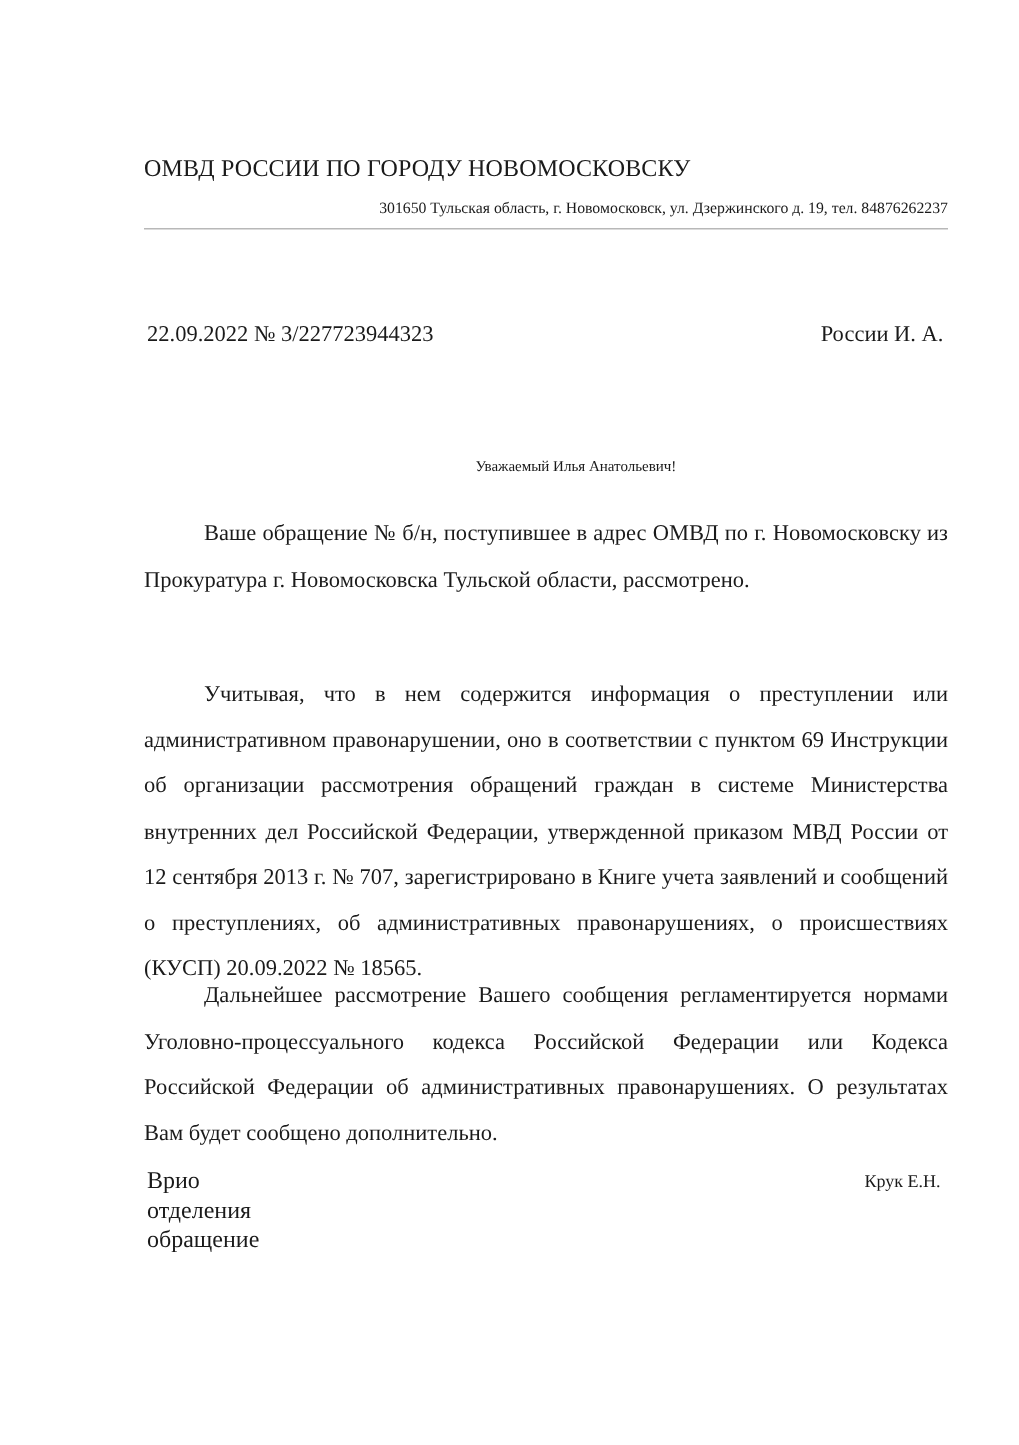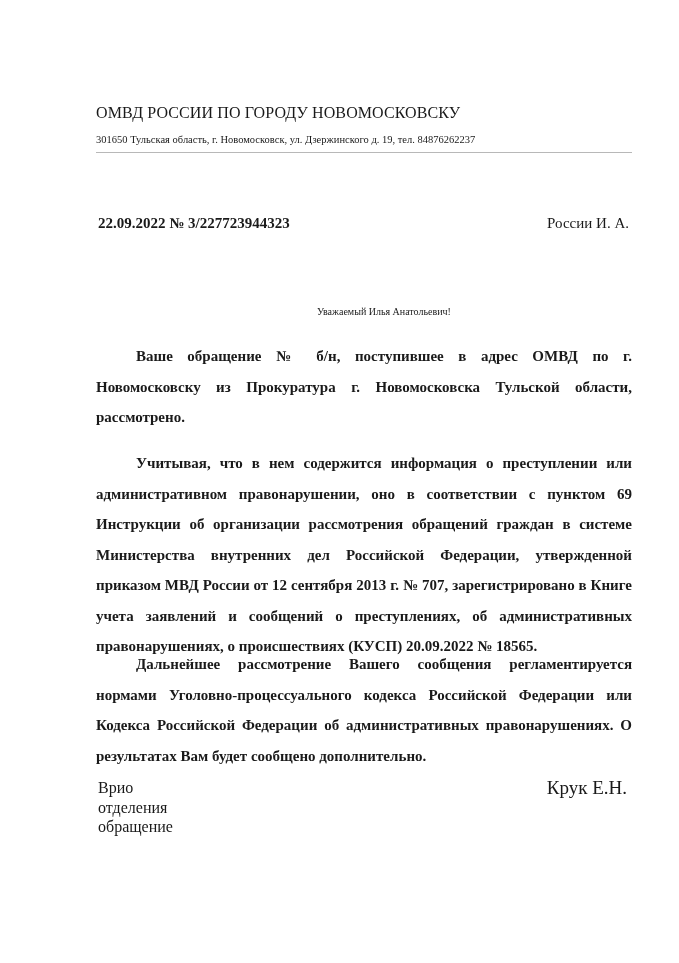--- a/index.html
+++ b/index.html
@@ -27,38 +27,37 @@
       top: 103px;
       text-align: left;
       font-size: 16px;
       line-height: 20px;
       letter-spacing: 0.1px;
     }
     .org-address {
       position: absolute;
       left: 96px; width: 536px;
       top: 133px;
-      text-align: left;
+      text-align: right;
       font-size: 10.5px;
       line-height: 14px;
     }
     .header-rule {
       position: absolute;
       left: 96px; width: 536px;
       top: 152px;
       height: 0;
       border-top: 1px solid #b8b8b8;
     }
     .ref-line {
       position: absolute;
       left: 98px;
       top: 213px;
       font-size: 15px;
       line-height: 20px;
-      font-weight: bold;
     }
     .recipient {
       position: absolute;
       right: 50px;
       top: 213px;
       font-size: 15px;
       line-height: 20px;
       text-align: right;
     }
     .salutation {
@@ -70,42 +69,41 @@
       line-height: 20px;
     }
     .body-text {
       position: absolute;
       left: 96px;
       width: 536px;
       font-size: 15px;
       line-height: 30.5px;
       text-align: justify;
       text-align-last: left;
-      font-weight: bold;
     }
     .body-text p {
       margin: 0;
       text-indent: 40px;
     }
     .para1 { top: 341px; }
     .para2 { top: 448px; }
     .para3 { top: 649px; }
     .signer-title {
       position: absolute;
       left: 98px;
       top: 778px;
       font-size: 16px;
       line-height: 19.5px;
     }
     .signer-title div { white-space: nowrap; }
     .signer-name {
       position: absolute;
       right: 52px;
       top: 778px;
-      font-size: 19px;
+      font-size: 12px;
       line-height: 19.5px;
       text-align: center;
     }
   </style>
 </head>
 <body>
 
 <div class="page">
 
   <div class="org-title">ОМВД РОССИИ ПО ГОРОДУ НОВОМОСКОВСКУ</div>

